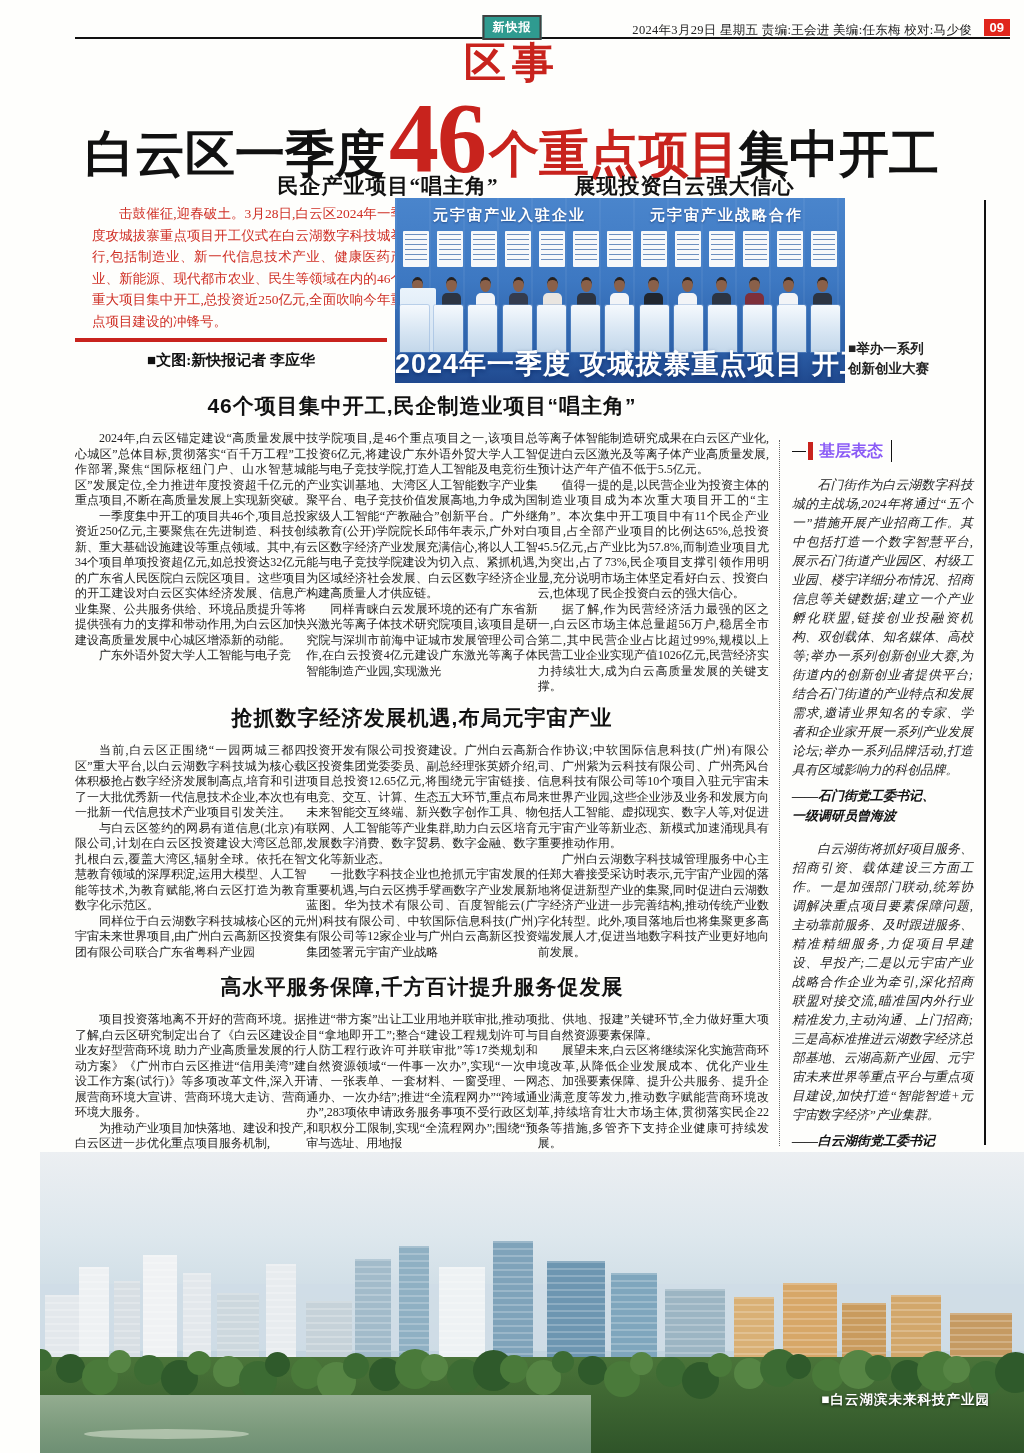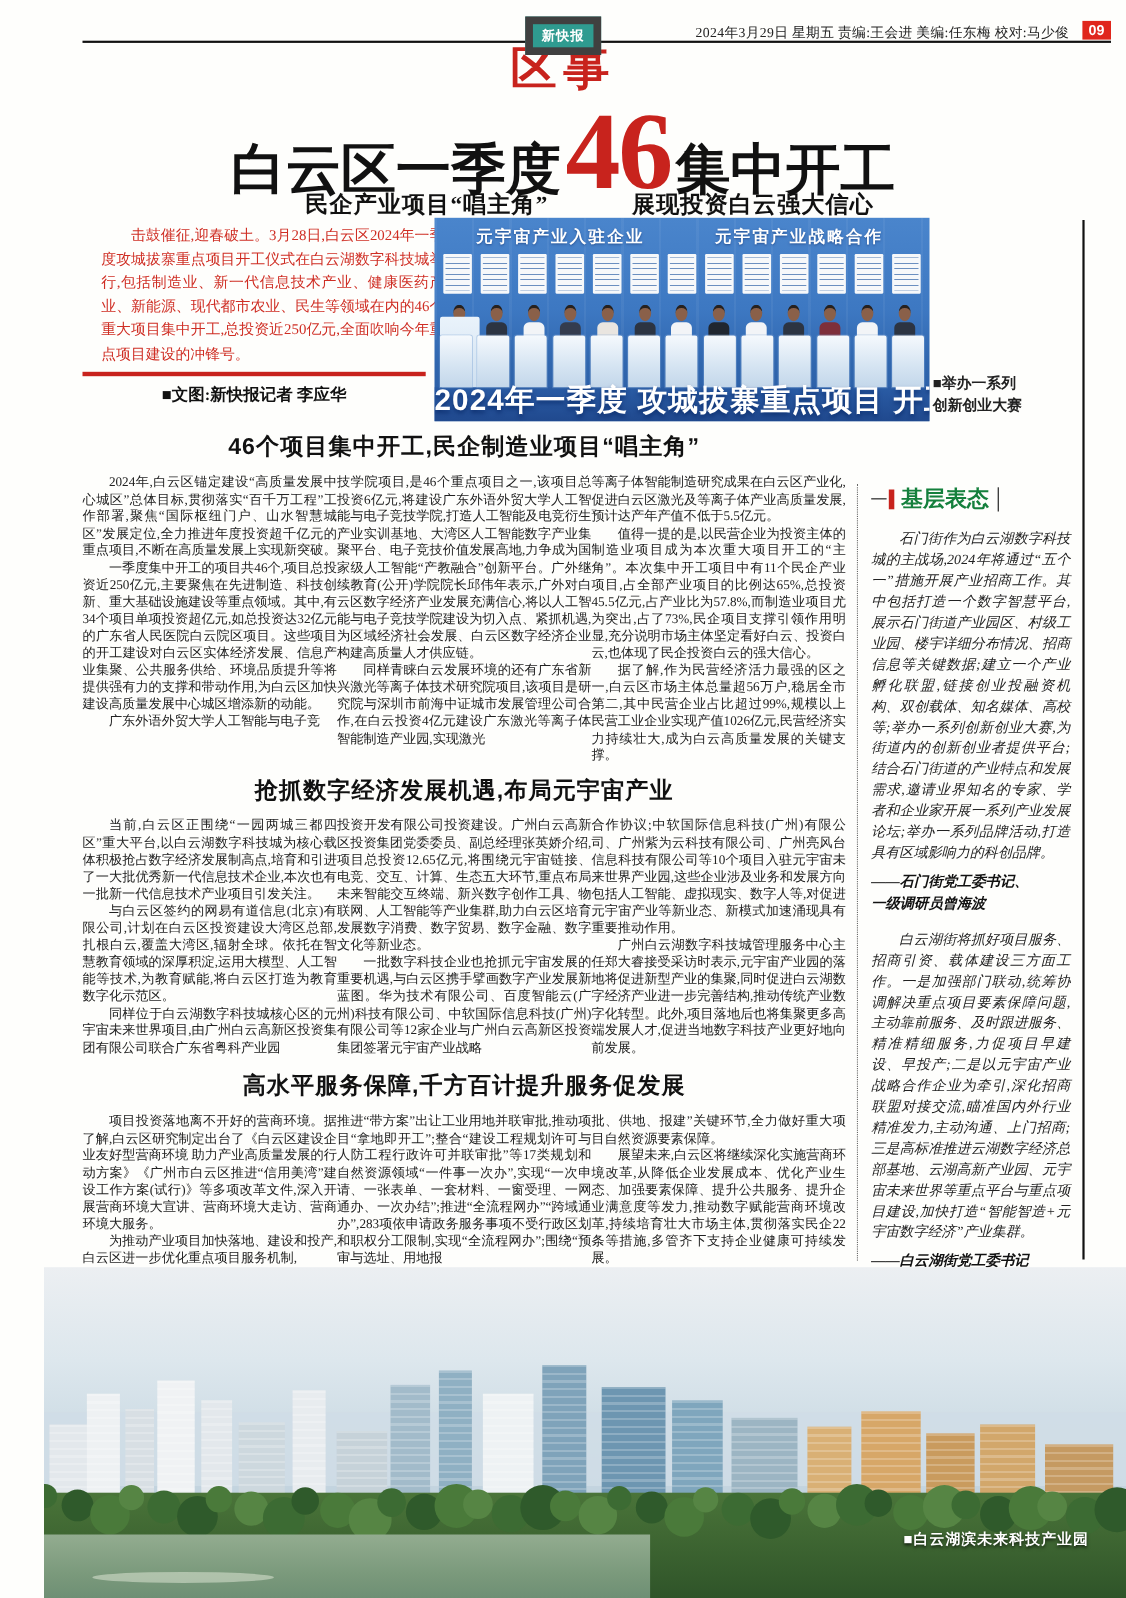--- a/index.html
+++ b/index.html
@@ -2,21 +2,21 @@
 <html><head>
 <meta charset="utf-8">
 <style>
   html,body{margin:0;padding:0;background:#888;}
   .page{position:relative;width:1024px;height:1453px;background:#fefefc;margin:0 auto;overflow:hidden;
         font-family:"Liberation Serif","DejaVu Serif",serif;color:#1a1a1a;}
   
   .top-rule{position:absolute;left:75px;top:37px;width:935px;height:2px;background:#111;}
   .masthead-badge{position:absolute;left:50%;transform:translateX(-50%);top:15px;background:#2f9b90;
         color:#fff;font-family:"Liberation Sans","DejaVu Sans",sans-serif;font-size:12px;font-weight:bold;
-        padding:2px 8px;border:7px solid #404040;letter-spacing:1px;z-index:3;}
+        padding:2px 8px;border:2px solid #404040;letter-spacing:1px;z-index:3;}
   .dateline{position:absolute;right:52px;top:22px;font-size:12.5px;color:#222;letter-spacing:.3px;}
   .page-num{position:absolute;right:14px;top:19px;background:#e0261c;color:#fff;font-weight:bold;
         font-size:13px;padding:1px 6px;font-family:"Liberation Sans","DejaVu Sans",sans-serif;}
   .section-label{position:absolute;left:50%;transform:translateX(-50%);top:42px;color:#c8231d;
         font-size:42px;font-weight:900;letter-spacing:6px;line-height:1;}
   
   .headline{position:absolute;left:0;top:88px;width:100%;display:flex;justify-content:center;
         align-items:baseline;white-space:nowrap;font-weight:900;line-height:1;}
   .hl-black{font-size:50px;color:#111;}
   .hl-red{font-size:50px;color:#c8231d;}
@@ -70,21 +70,21 @@
   .col p.cont{text-indent:0;}
   #sec1{top:392px;} #sec1 .cols{height:268px;}
   #sec2{top:704px;} #sec2 .cols{height:228px;}
   #sec3{top:973px;} #sec3 .cols{height:142px;}
   
   .sidebar{position:absolute;left:779px;top:440px;width:206px;height:706px;box-sizing:border-box;
         border-left:1px dotted #666;padding:0 12px 0 12px;}
   .sidebar-tag-row{display:flex;align-items:center;margin-bottom:14px;}
   .tag-hr{width:14px;height:1px;background:#111;}
   .tag-bar{width:5px;height:18px;background:#c8231d;margin-left:2px;}
-  .sidebar-tag{color:#15803d;font-weight:900;font-size:20px;padding:0 8px 0 6px;
+  .sidebar-tag{color:#8b5cf6;font-weight:900;font-size:16px;padding:0 8px 0 6px;
         font-family:"Liberation Sans","DejaVu Sans",sans-serif;}
   .tag-vr{width:1px;height:22px;background:#111;}
   .kai{font-style:italic;font-size:12.8px;line-height:19px;color:#222;text-align:justify;
         text-indent:2em;margin:0 0 6px 0;}
   .sig{font-style:italic;font-weight:bold;font-size:13px;line-height:20px;color:#111;margin:0;}
   .sig.first{margin-top:2px;}
   .statement2{margin-top:14px;}
   
   .bottom-photo{position:absolute;left:40px;top:1152px;width:984px;height:301px;overflow:hidden;
         background:linear-gradient(180deg,#eceff2 0%,#dde7ed 28%,#ccdbe4 52%,#c3d4df 66%);}
@@ -106,20 +106,21 @@
 
   <div class="top-rule"></div>
   <div class="masthead-badge">新快报</div>
   <div class="dateline">2024年3月29日 星期五  责编:王会进  美编:任东梅  校对:马少俊</div>
   <div class="page-num">09</div>
   <div class="section-label">区事</div>
 
   <div class="headline">
     <span class="hl-black">白云区一季度</span>
       <span class="hl-num">46</span>
+      <span class="hl-red">个重点项目</span>
       <span class="hl-black">集中开工</span>
   </div>
   <div class="subhead">
     <span>民企产业项目“唱主角”</span><span>展现投资白云强大信心</span>
   </div>
 
   <div class="lead">击鼓催征,迎春破土。3月28日,白云区2024年一季度攻城拔寨重点项目开工仪式在白云湖数字科技城举行,包括制造业、新一代信息技术产业、健康医药产业、新能源、现代都市农业、民生等领域在内的46个重大项目集中开工,总投资近250亿元,全面吹响今年重点项目建设的冲锋号。</div>
   <div class="lead-rule"></div>
   <div class="byline">
     <div>■文图:新快报记者 李应华</div>

